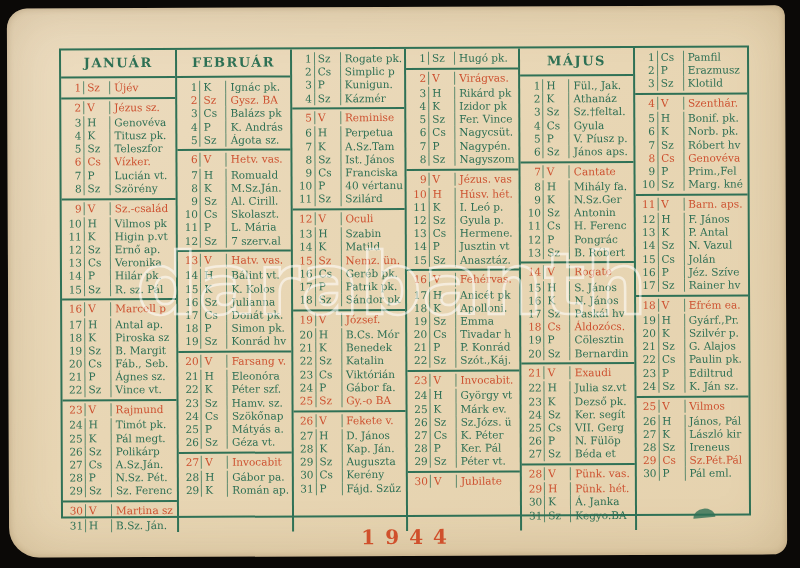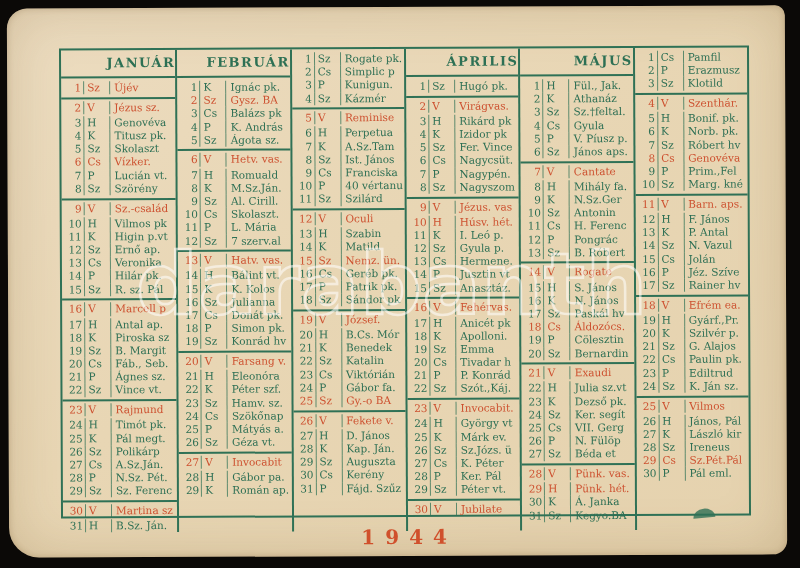--- a/index.html
+++ b/index.html
@@ -7,21 +7,21 @@
          font-family:"DejaVu Serif",serif;}
   .card{position:absolute;left:8px;top:7px;width:778px;height:549px;
         background:linear-gradient(145deg,#ecdcc0 0%,#e8d6b4 45%,#e5d2ae 100%);
         border-radius:20px 10px 14px 30px;
         transform:rotate(-0.25deg);
         box-shadow:inset 0 0 55px rgba(120,88,38,.22), inset 0 0 6px rgba(90,60,20,.25);}
   .cal-table{position:absolute;left:52px;top:40px;width:686px;height:466px;
         border:2px solid #2f7156;display:grid;grid-template-columns:repeat(6,1fr);}
   .month{display:flex;flex-direction:column;min-width:0;}
   .month + .month{border-left:2px solid #2f7156;}
-  .mh{height:26px;line-height:26px;text-align:right;border-bottom:2px solid #2f7156;
+  .mh{height:26px;line-height:26px;text-align:center;border-bottom:2px solid #2f7156;
       color:#2d7054;font-weight:bold;font-size:13px;letter-spacing:1.5px;white-space:nowrap;}
   .mb{padding-top:3px;flex:1;}
   .row{display:flex;align-items:baseline;height:13.2px;font-size:10.5px;color:#2d6f54;
        line-height:13.2px;}
   .row.sep{border-top:2px solid #2f7156;margin-top:2.5px;padding-top:2px;height:15.2px;}
   .row.red, .row.red .num, .row.red .ab, .row.red .nm{color:#cd5130;}
   .num{width:20px;text-align:right;padding-right:2px;flex:none;}
   .ab{width:22px;flex:none;border-left:1px solid rgba(47,113,86,.75);padding-left:3px;}
   .nm{flex:1;border-left:1px solid rgba(47,113,86,.75);padding-left:4px;
       white-space:nowrap;overflow:hidden;}
@@ -59,21 +59,21 @@
               <span class="nm">Genovéva</span>
             </div>
             <div class="row">
               <span class="num">4</span>
               <span class="ab">K</span>
               <span class="nm">Titusz pk.</span>
             </div>
             <div class="row">
               <span class="num">5</span>
               <span class="ab">Sz</span>
-              <span class="nm">Skolaszt</span>
+              <span class="nm">Teleszfor</span>
             </div>
             <div class="row red">
               <span class="num">6</span>
               <span class="ab">Cs</span>
               <span class="nm">Vízker.</span>
             </div>
             <div class="row">
               <span class="num">7</span>
               <span class="ab">P</span>
               <span class="nm">Lucián vt.</span>
@@ -503,21 +503,20 @@
               <span class="nm">Kerény</span>
             </div>
             <div class="row">
               <span class="num">31</span>
               <span class="ab">P</span>
               <span class="nm">Fájd. Szűz</span>
             </div>
           </div>
         </div>
         <div class="month">
-          <div class="mh">ÁPRILIS</div>
           <div class="mb">
             <div class="row">
               <span class="num">1</span>
               <span class="ab">Sz</span>
               <span class="nm">Hugó pk.</span>
             </div>
             <div class="row red sep">
               <span class="num">2</span>
               <span class="ab">V</span>
               <span class="nm">Virágvas.</span>

